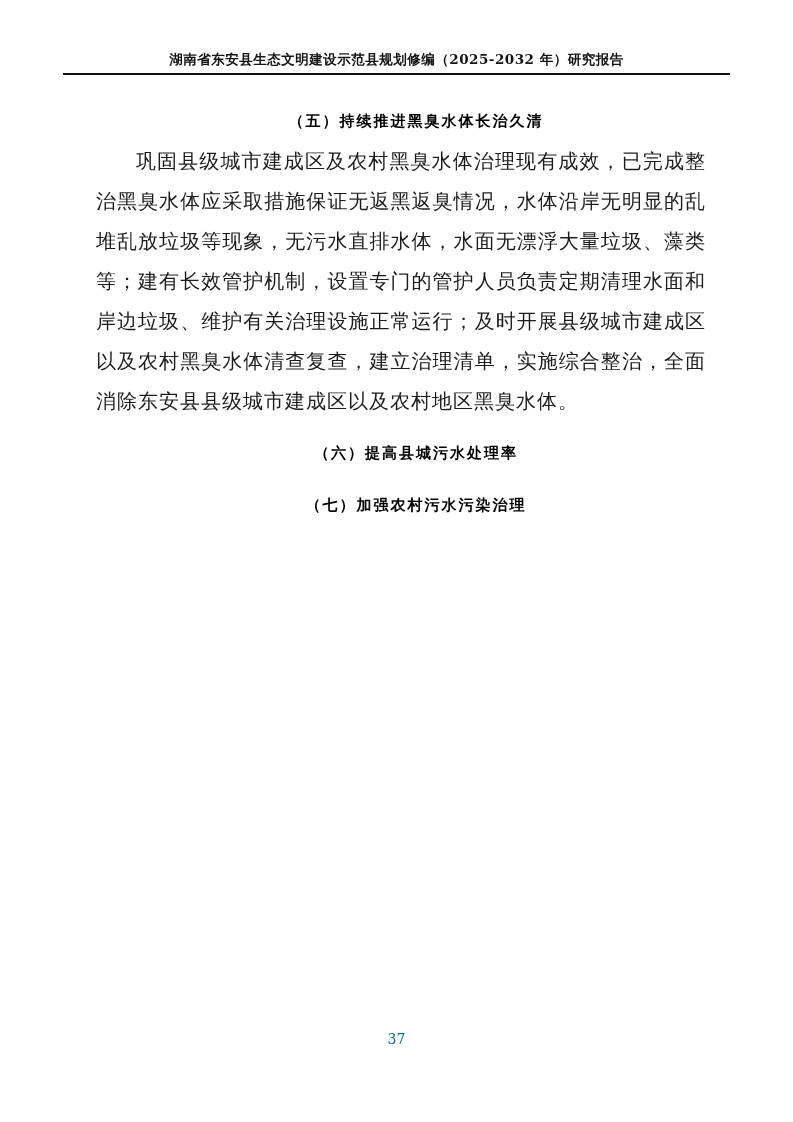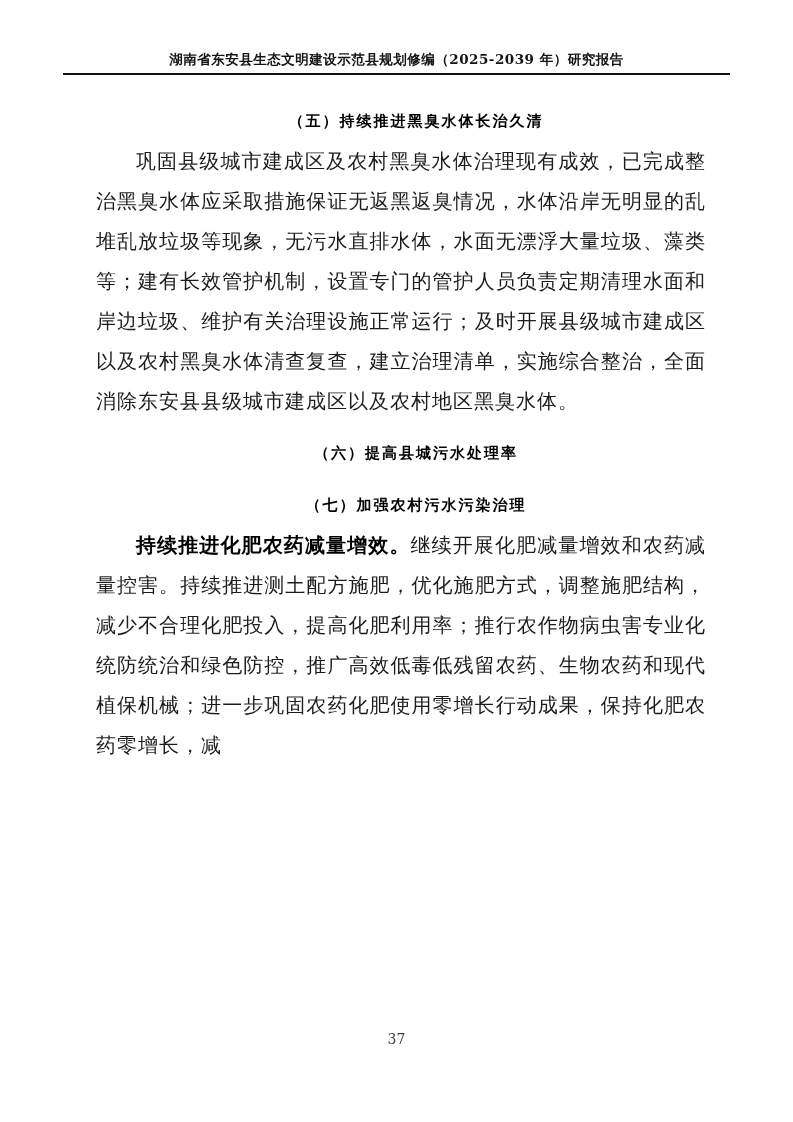--- a/index.html
+++ b/index.html
@@ -54,39 +54,36 @@
     color: #000000;
   }
   .page-footer {
     position: absolute;
     left: 0;
     right: 0;
     top: 1030px;
     text-align: center;
     font-size: 14px;
     line-height: 18px;
-    color: #404040;
+    color: #0369a1;
   }
 </style>
 </head>
 <body>
 
 <header class="page-header">
-  <span>湖南省东安县生态文明建设示范县规划修编（2025-2039 年）研究报告</span>
+  <span>湖南省东安县生态文明建设示范县规划修编（2025-2032 年）研究报告</span>
 </header>
 
 <main class="content">
 
   <h2 class="sec-heading">（五）持续推进黑臭水体长治久清</h2>
   <p>巩固县级城市建成区及农村黑臭水体治理现有成效，已完成整治黑臭水体应采取措施保证无返黑返臭情况，水体沿岸无明显的乱堆乱放垃圾等现象，无污水直排水体，水面无漂浮大量垃圾、藻类等；建有长效管护机制，设置专门的管护人员负责定期清理水面和岸边垃圾、维护有关治理设施正常运行；及时开展县级城市建成区以及农村黑臭水体清查复查，建立治理清单，实施综合整治，全面消除东安县县级城市建成区以及农村地区黑臭水体。</p>
 
   <h2 class="sec-heading">（六）提高县城污水处理率</h2>
 
   <h2 class="sec-heading">（七）加强农村污水污染治理</h2>
-  <p>
-    <span class="lead-bold">持续推进化肥农药减量增效。</span><span>继续开展化肥减量增效和农药减量控害。持续推进测土配方施肥，优化施肥方式，调整施肥结构，减少不合理化肥投入，提高化肥利用率；推行农作物病虫害专业化统防统治和绿色防控，推广高效低毒低残留农药、生物农药和现代植保机械；进一步巩固农药化肥使用零增长行动成果，保持化肥农药零增长，减</span>
-  </p>
 
 </main>
 
 <footer class="page-footer">
   <span>37</span>
 </footer>
 
 </body></html>

